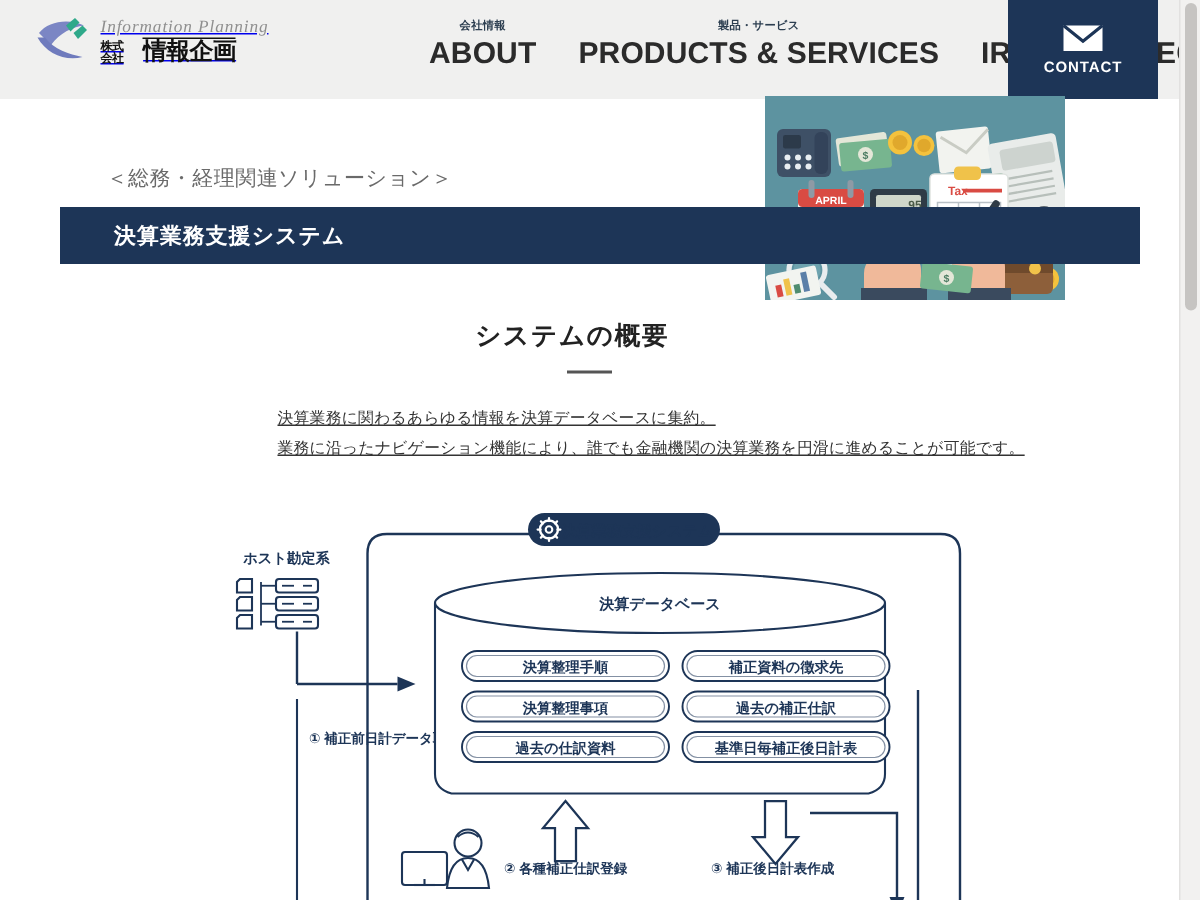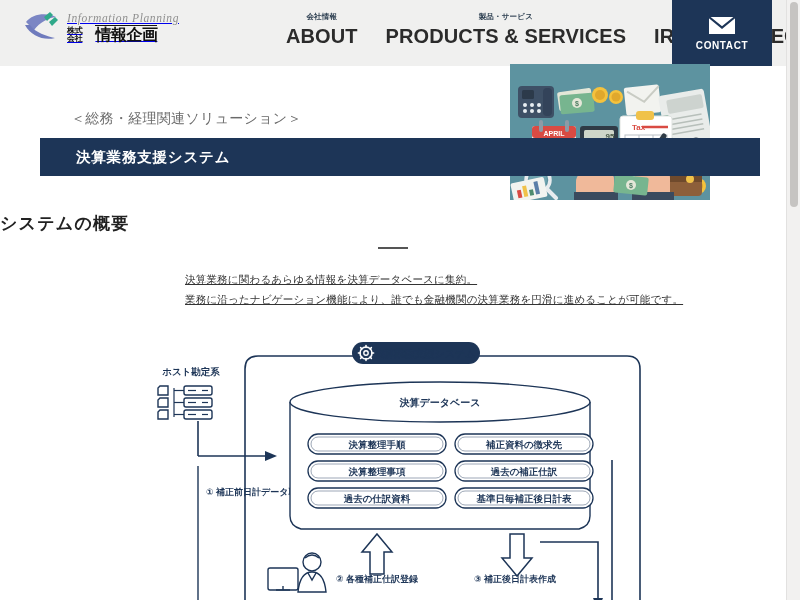--- a/index.html
+++ b/index.html
@@ -165,21 +165,21 @@
     width: 200px; height: 136px;
     overflow: hidden;
     background: #4f8a94;
   }
 
   
   .section-heading {
     position: absolute;
     left: 0; top: 212px;
     width: 763px;
-    text-align: left;
+    text-align: center;
     font-size: 17px;
     font-weight: 700;
     color: #222;
     letter-spacing: 1.2px;
   }
   .heading-rule {
     position: absolute;
     left: 50%; top: 247px;
     transform: translateX(-50%);
     width: 30px; height: 2px;

